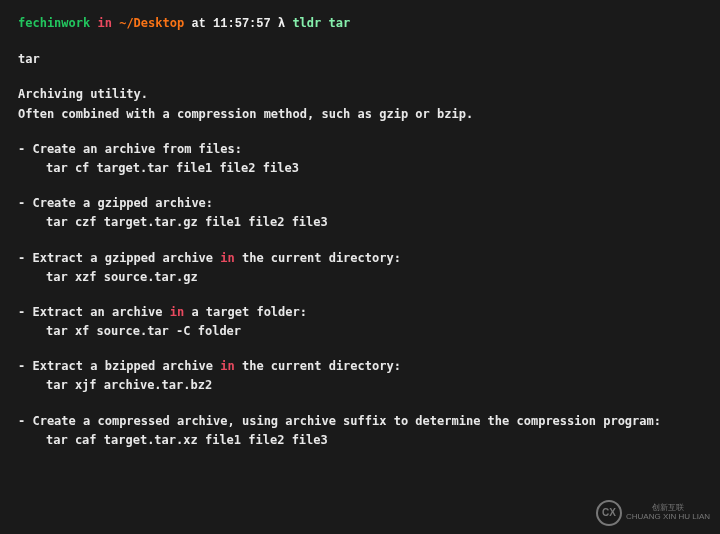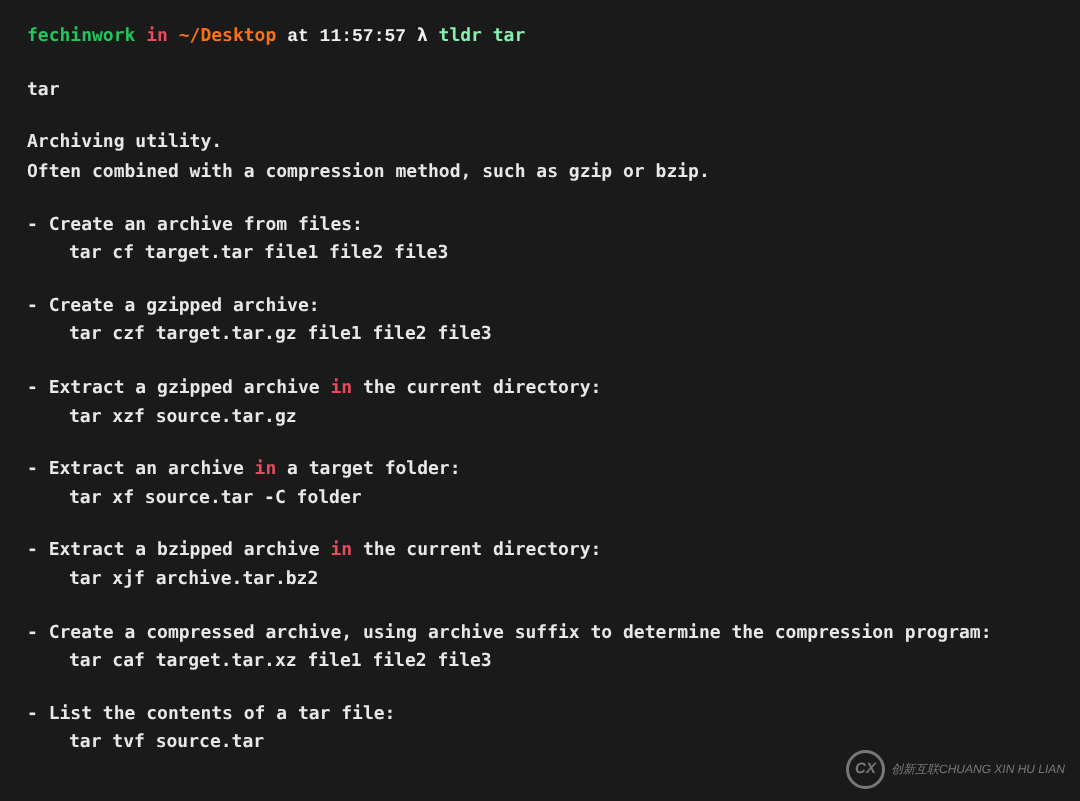--- a/index.html
+++ b/index.html
@@ -65,38 +65,37 @@
       color: #e84a5f;
     }
     .watermark {
       position: absolute;
       bottom: 8px;
       right: 10px;
       display: flex;
       align-items: center;
       gap: 4px;
       opacity: 0.85;
-      font-style: italic;
     }
     .watermark-icon {
       width: 26px;
       height: 26px;
       border: 2px solid #888;
       border-radius: 50%;
       display: flex;
       align-items: center;
       justify-content: center;
       font-size: 10px;
       color: #888;
       font-weight: bold;
       font-family: Arial, sans-serif;
     }
     .watermark-text {
       display: flex;
-      flex-direction: row;
+      flex-direction: column;
       font-size: 8px;
       color: #888;
       line-height: 1.1;
       font-family: Arial, sans-serif;
       text-align: center;
     }
   </style>
 </head>
 <body>
 
@@ -135,24 +134,20 @@
       <span class="example-cmd">tar xf source.tar -C folder</span>
     </div>
     <div class="example">
       <span class="example-title"><span>- Extract a bzipped archive </span><span class="highlight-in">in</span><span> the current directory:</span></span>
       <span class="example-cmd">tar xjf archive.tar.bz2</span>
     </div>
     <div class="example">
       <span class="example-title"><span>- Create a compressed archive, using archive suffix to determine the compression program:</span></span>
       <span class="example-cmd">tar caf target.tar.xz file1 file2 file3</span>
     </div>
-    <div class="example">
-      <span class="example-title"><span>- List the contents of a tar file:</span></span>
-      <span class="example-cmd">tar tvf source.tar</span>
-    </div>
   </div>
 
 <div class="watermark">
   <div class="watermark-icon">CX</div>
   <div class="watermark-text">
     <span>创新互联</span>
     <span>CHUANG XIN HU LIAN</span>
   </div>
 </div>
 

